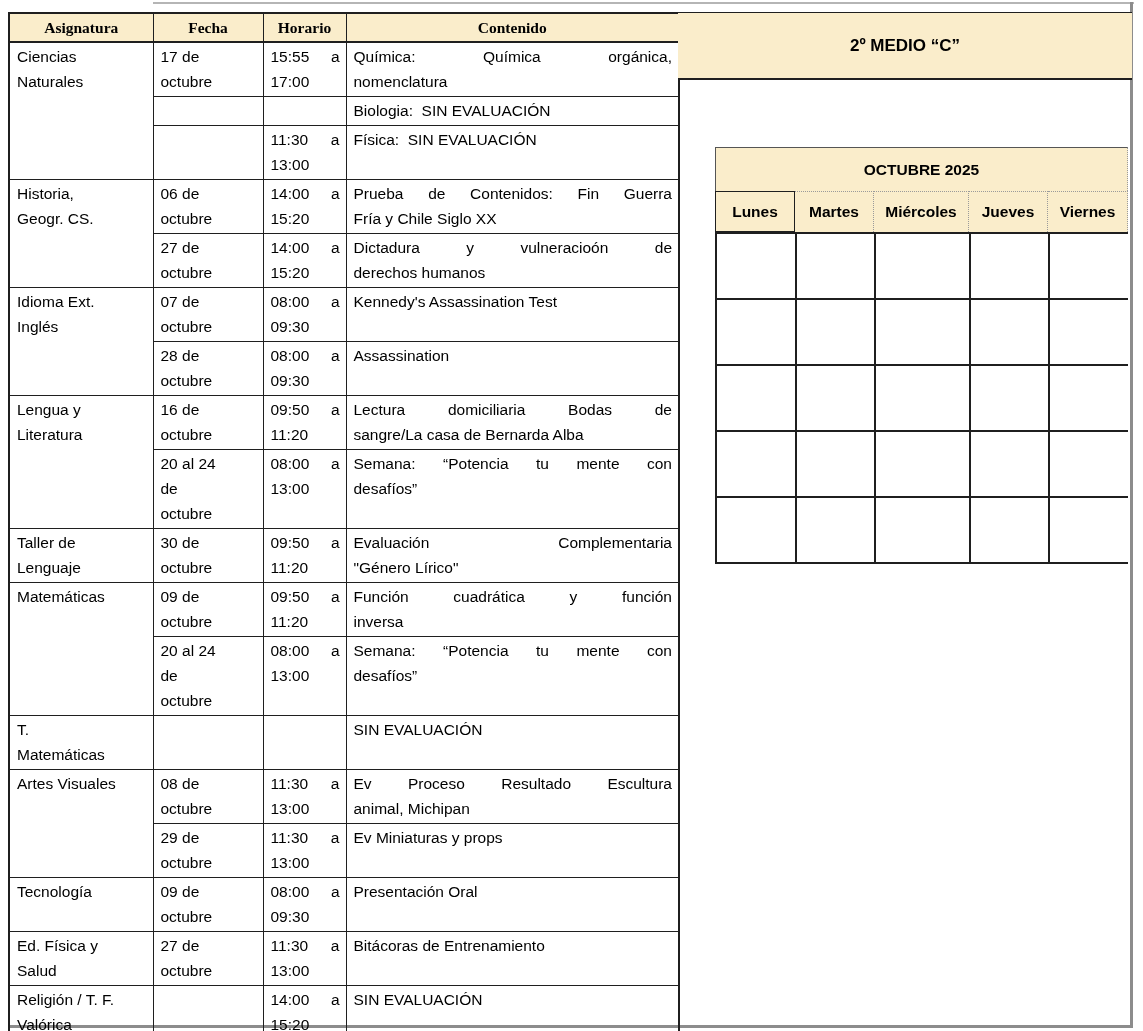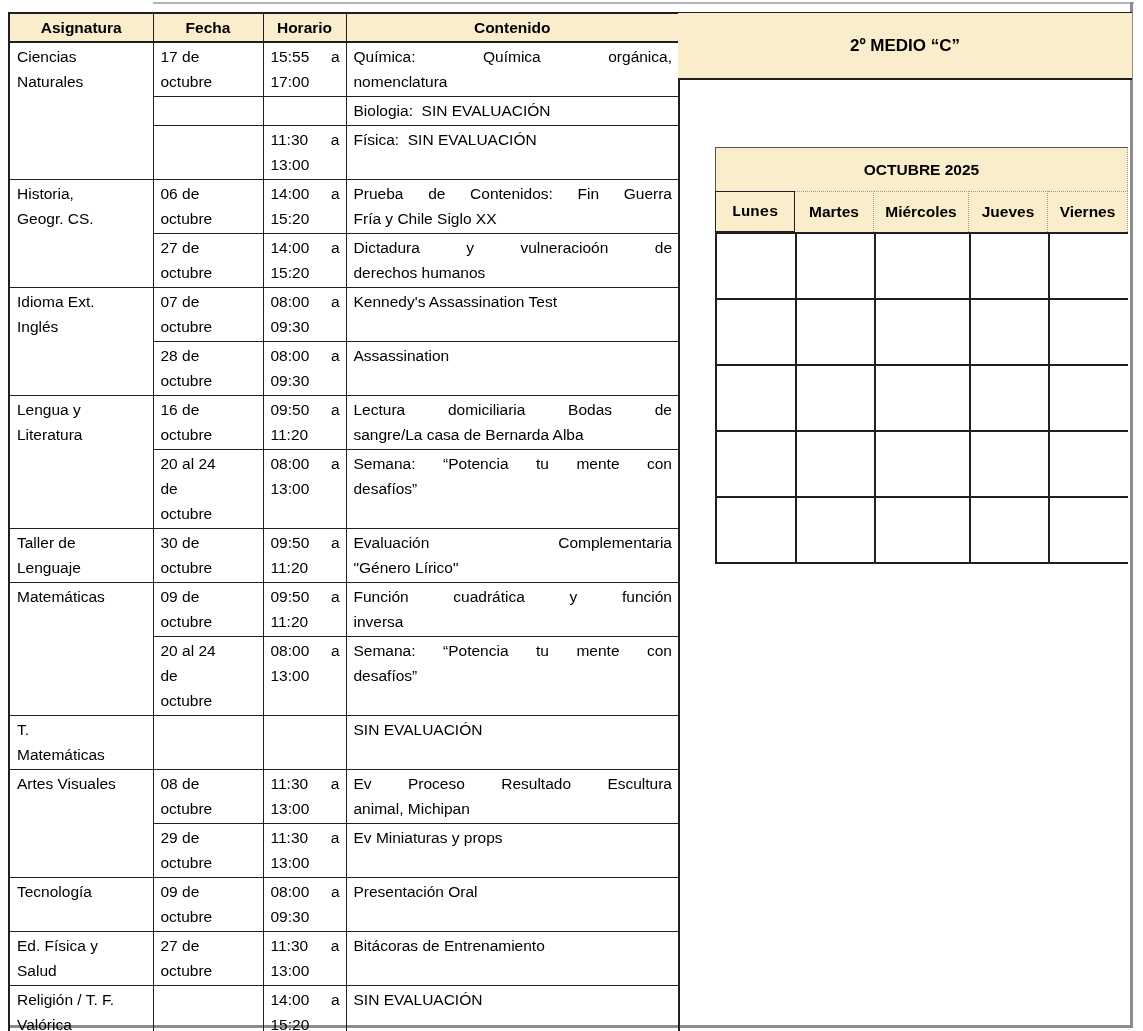--- a/index.html
+++ b/index.html
@@ -15,21 +15,21 @@
     font-size:15.5px; line-height:25px;
     border:2px solid var(--table_border,#1f1f1f);
   }
   table.schedule th, table.schedule td {
     border:1.5px solid var(--table_border,#1f1f1f);
     vertical-align:top; padding:1px 6px 2px 7px;
     overflow:hidden;
   }
   table.schedule th {
     background:var(--header_bg,#FAEDCB); font-weight:bold; text-align:center;
-    border-top-width:2px; border-bottom-width:2px; padding:1px 0;
+    border-top-width:2px; border-bottom-width:2px; padding:1px 0;font-family:Liberation Serif, serif;
   }
   td.bt2 { border-top-width:2px; }
   td.vmid { vertical-align:middle; }
   .jline { text-align:justify; text-align-last:justify; }
 
   
   .class-header {
     position:absolute; left:678px; top:12px; width:454px; height:68px;
     background:var(--header_bg,#FAEDCB);
     border-top:1.5px solid var(--table_border,#1f1f1f);
@@ -49,21 +49,21 @@
     font-weight:bold; font-size:15.5px;
   }
   .cal-days { display:grid; grid-template-columns:80px 79px 95px 79px 80px; }
   .cal-day {
     box-sizing:border-box; height:41px;
     background:var(--header_bg,#FAEDCB);
     display:flex; align-items:center; justify-content:center;
     font-weight:bold; font-size:15.5px;
     border-top:1px dotted #9a9a9a; border-right:1px dotted #9a9a9a;
   }
-  .cal-day.first { border:1.5px solid var(--table_border,#1f1f1f);font-family:Liberation Mono, monospace; }
+  .cal-day.first { border:1.5px solid var(--table_border,#1f1f1f); }
   .cal-body {
     display:grid; grid-template-columns:80px 79px 95px 79px 80px;
     border-right:2px solid var(--table_border,#1f1f1f);
     border-bottom:2px solid var(--table_border,#1f1f1f);
     box-sizing:border-box;
   }
   .cal-cell {
     box-sizing:border-box; height:66px; background:#fff;
     border-left:2px solid var(--table_border,#1f1f1f);
     border-top:2px solid var(--table_border,#1f1f1f);

